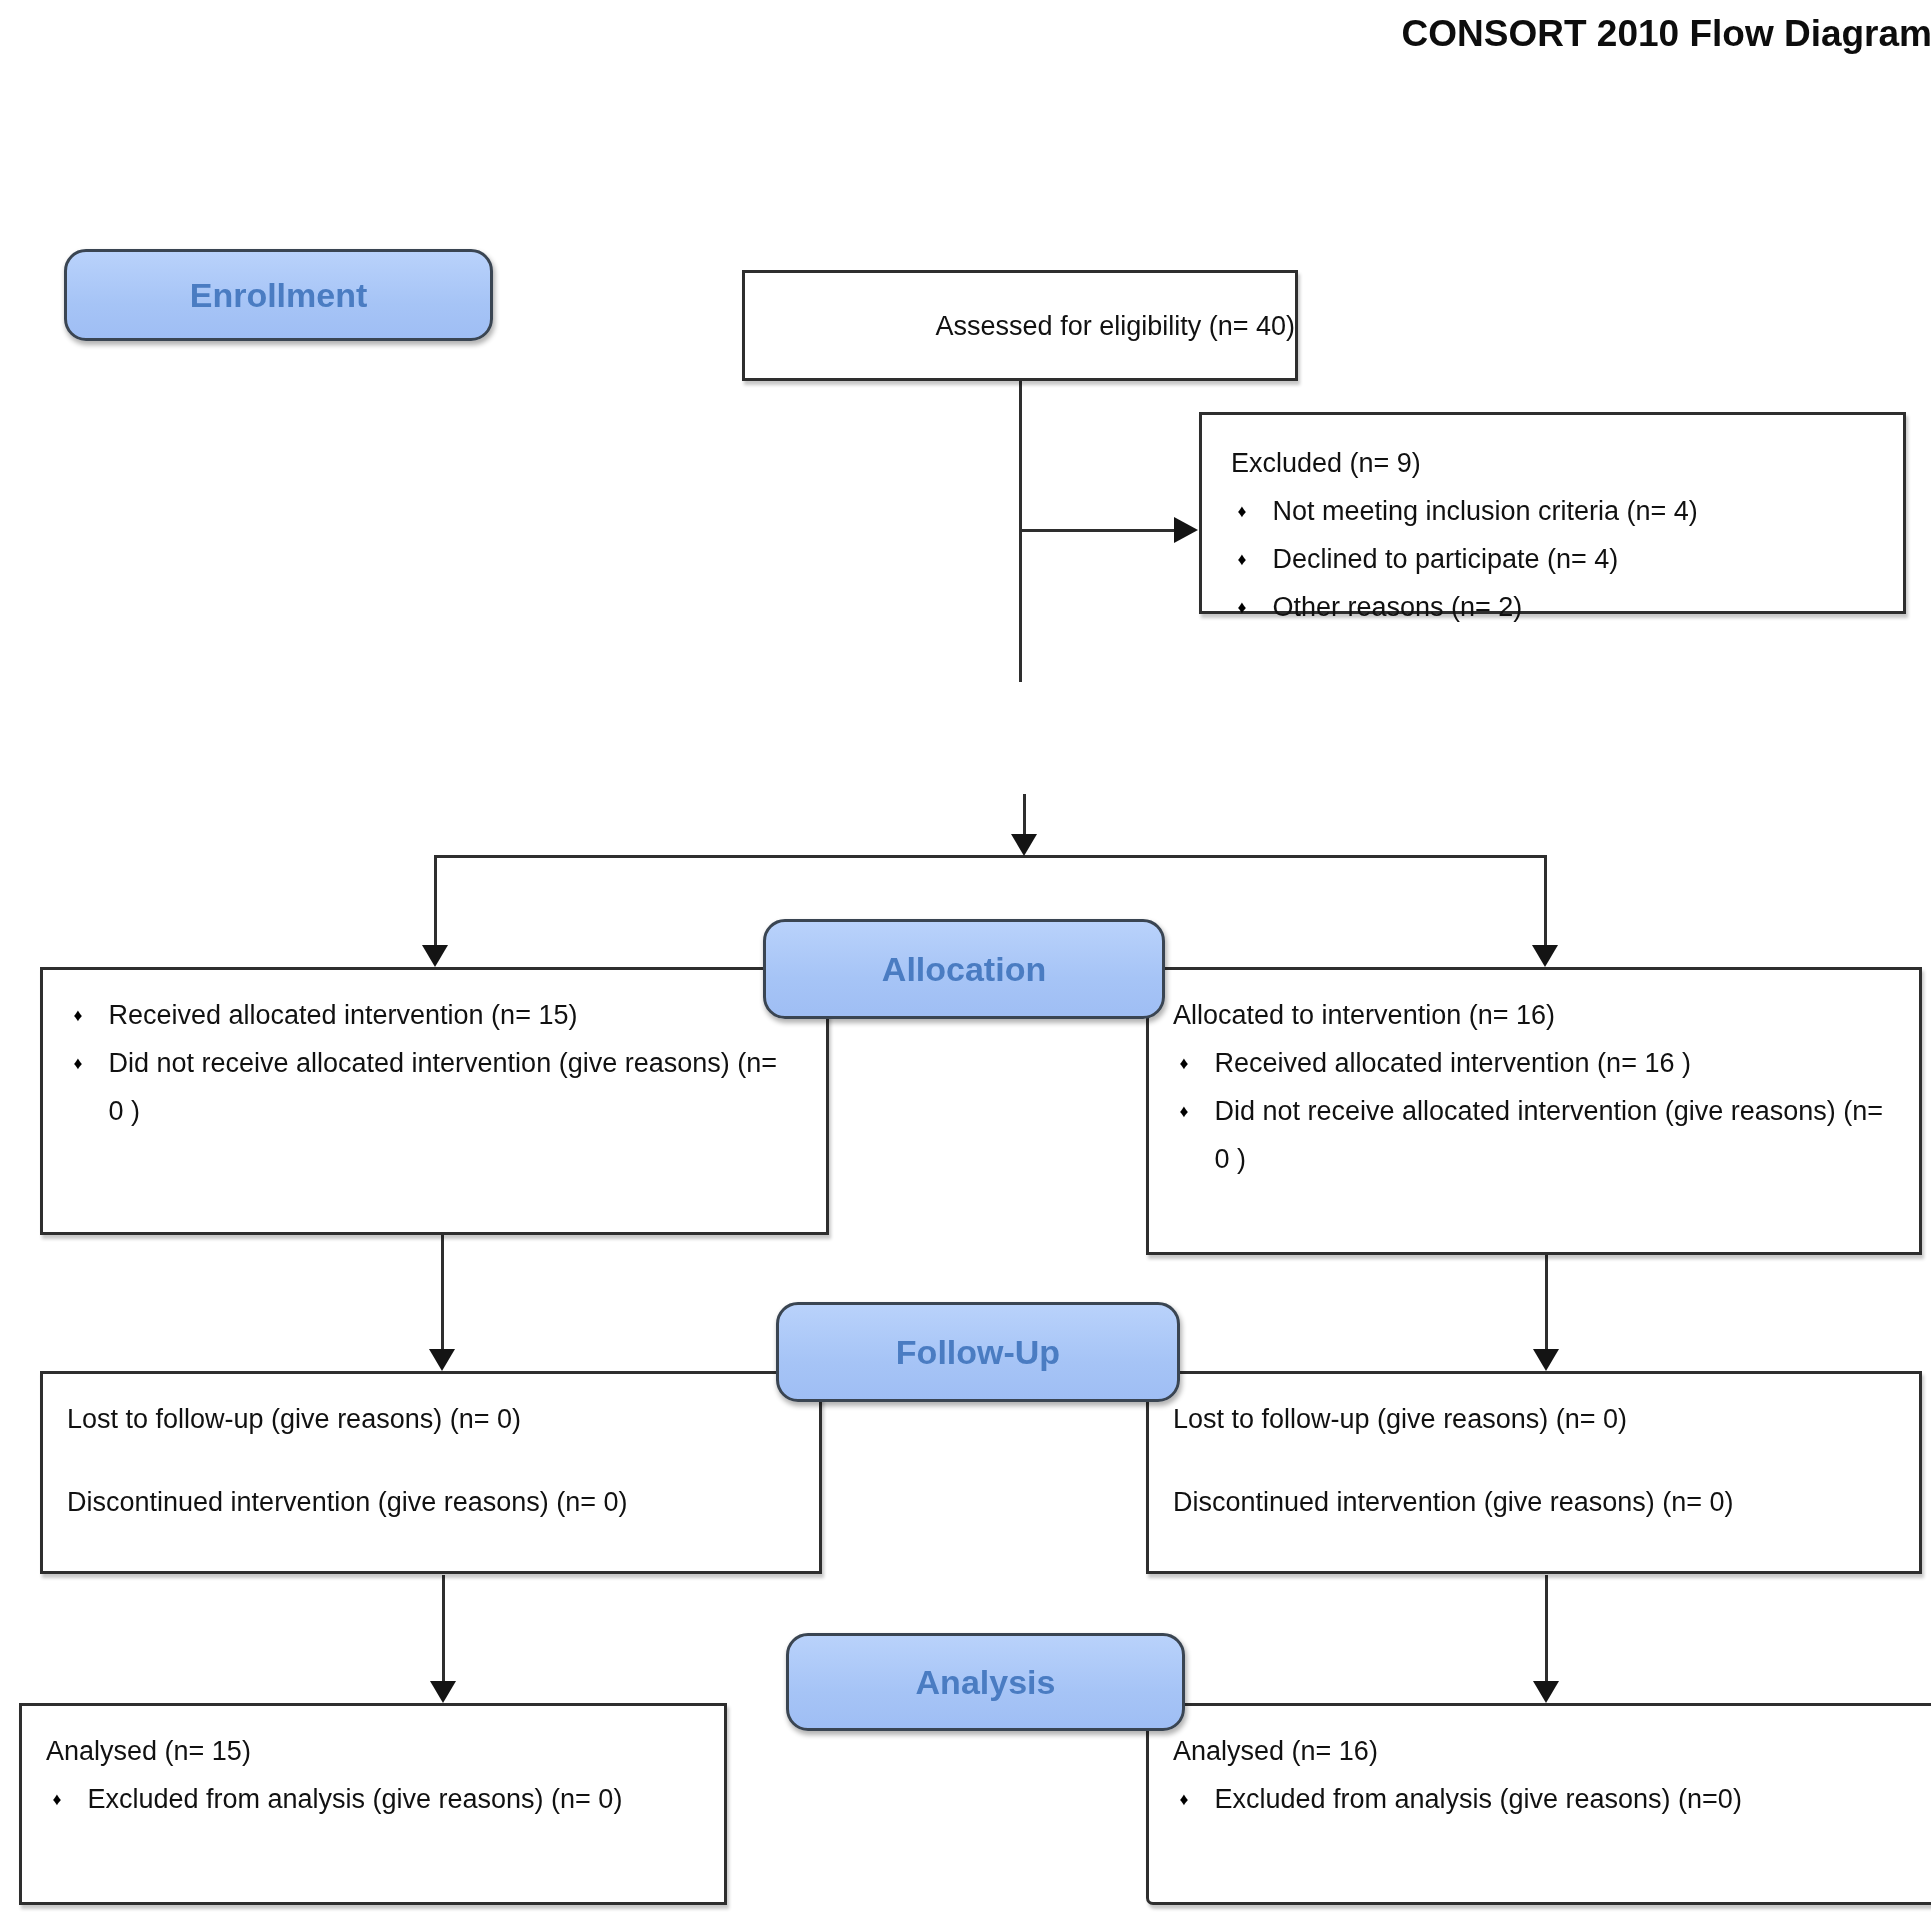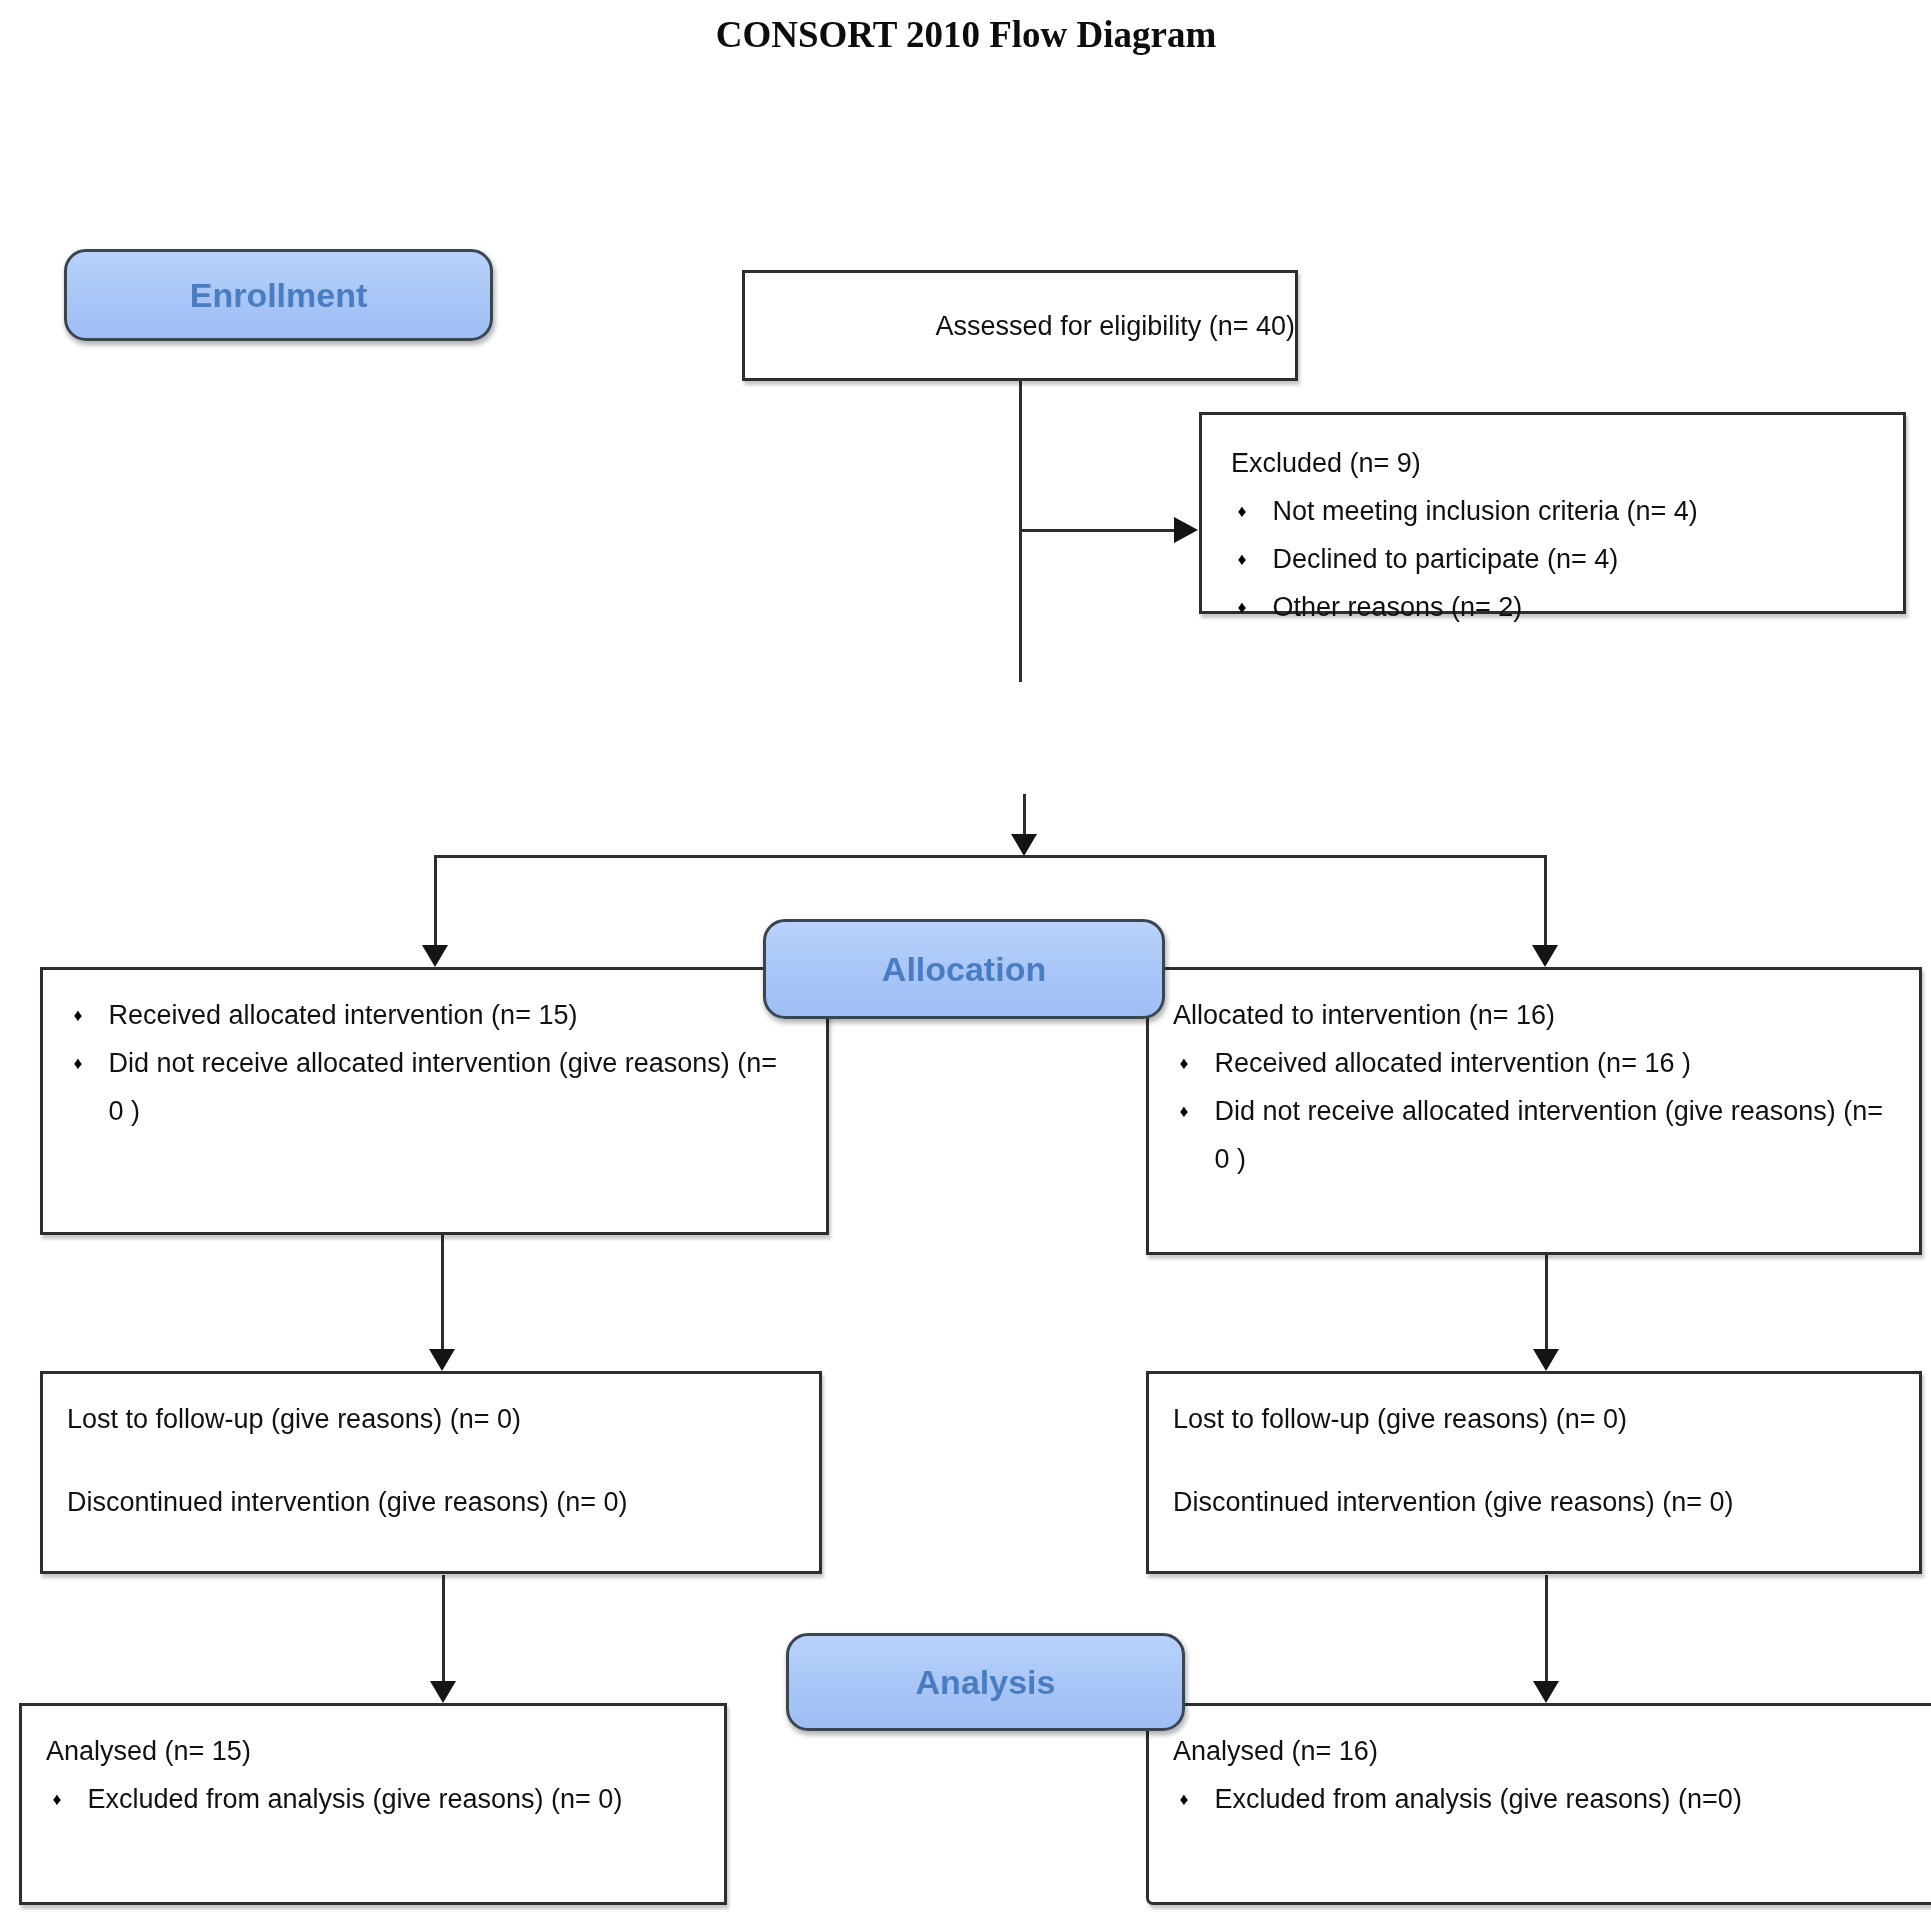--- a/index.html
+++ b/index.html
@@ -8,25 +8,24 @@
     width:1932px;
     height:1926px;
     background:#ffffff;
     font-family:"Liberation Sans", sans-serif;
     color:#111111;
     overflow:hidden;
   }
   .title{
     position:absolute;
     left:0; right:0; top:12.7px;
-    text-align:center;
+    text-align:right;
     font-size:37px;
     font-weight:bold;
     color:#0d0d0d;
-    font-family:Liberation Serif, serif;
   }
   .stage{
     position:absolute;
     background:linear-gradient(180deg,#b9d2fb 0%,#a6c4f6 60%,#9fbef4 100%);
     border:3.2px solid #3a4552;
     border-radius:22px;
     display:flex;
     align-items:center;
     justify-content:center;
     font-size:34px;
@@ -108,20 +107,23 @@
 <div id="canvas">
 
   <div class="title">CONSORT 2010 Flow Diagram</div>
 
   <div class="stage" style="left:64px;top:249px;width:429px;height:92px;">
     <span>Enrollment</span>
   </div>
   <div class="stage" style="left:763px;top:919px;width:402px;height:100px;">
     <span>Allocation</span>
   </div>
+  <div class="stage" style="left:776px;top:1302px;width:404px;height:100px;">
+    <span>Follow-Up</span>
+  </div>
   <div class="stage" style="left:786px;top:1633px;width:399px;height:98px;">
     <span>Analysis</span>
   </div>
 
   <div class="vline" style="left:1019px;top:380px;height:302px;"></div>
   <div class="hline" style="left:1020px;top:529px;width:154px;"></div>
   <div class="arrow-right" style="left:1174px;top:517px;"></div>
 
   <div class="vline" style="left:1023px;top:794px;height:44px;"></div>
   <div class="arrow-down" style="left:1011px;top:834px;"></div>

